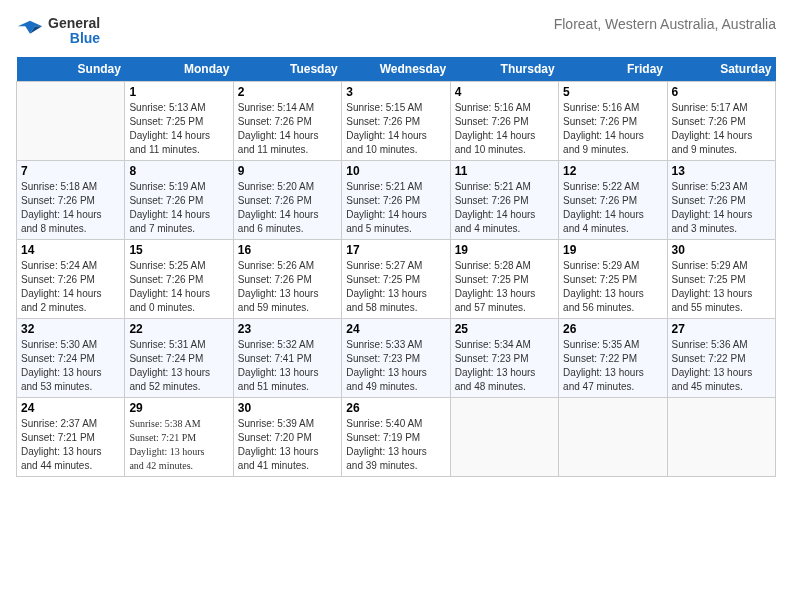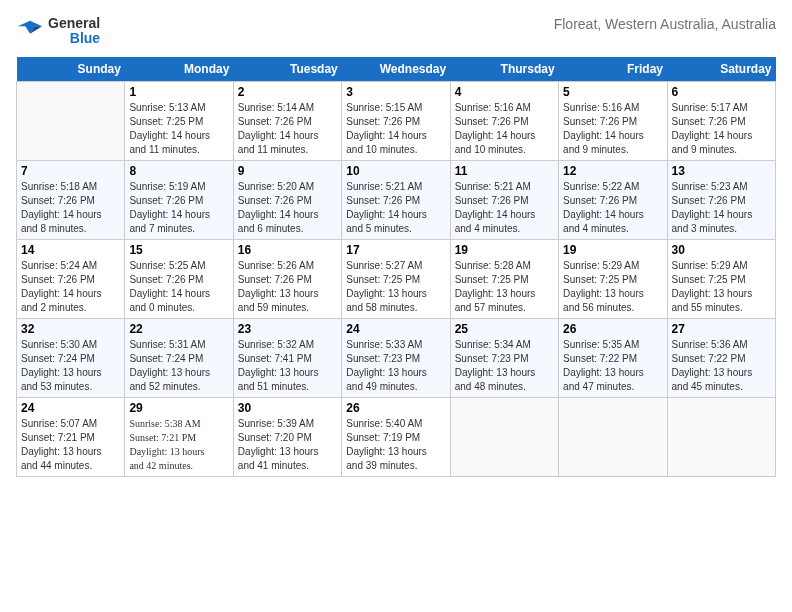--- a/index.html
+++ b/index.html
@@ -307,21 +307,21 @@
           <div class="day-num">27</div>
           <div class="day-info" style="white-space: pre-line;">Sunrise: 5:36 AM
 Sunset: 7:22 PM
 Daylight: 13 hours
 and 45 minutes.</div>
         </td>
       </tr>
       <tr>
         <td>
           <div class="day-num">24</div>
-          <div class="day-info" style="white-space: pre-line;">Sunrise: 5:07 AM
+          <div class="day-info" style="white-space: pre-line;">Sunrise: 2:37 AM
 Sunset: 7:21 PM
 Daylight: 13 hours
 and 44 minutes.</div>
         </td>
         <td>
           <div class="day-num">29</div>
           <div class="day-info" style="white-space: pre-line; font-family: Liberation Serif, serif;">Sunrise: 5:38 AM
 Sunset: 7:21 PM
 Daylight: 13 hours
 and 42 minutes.</div>

